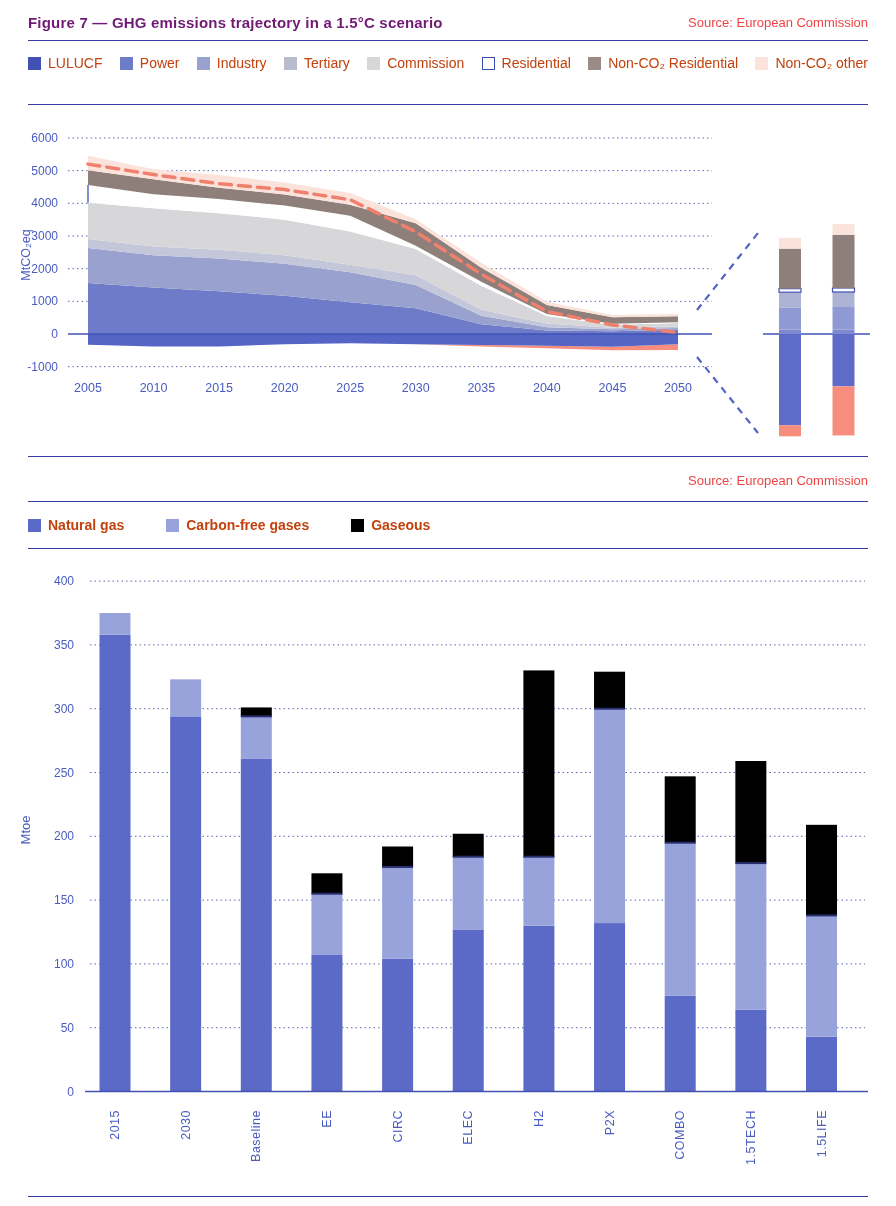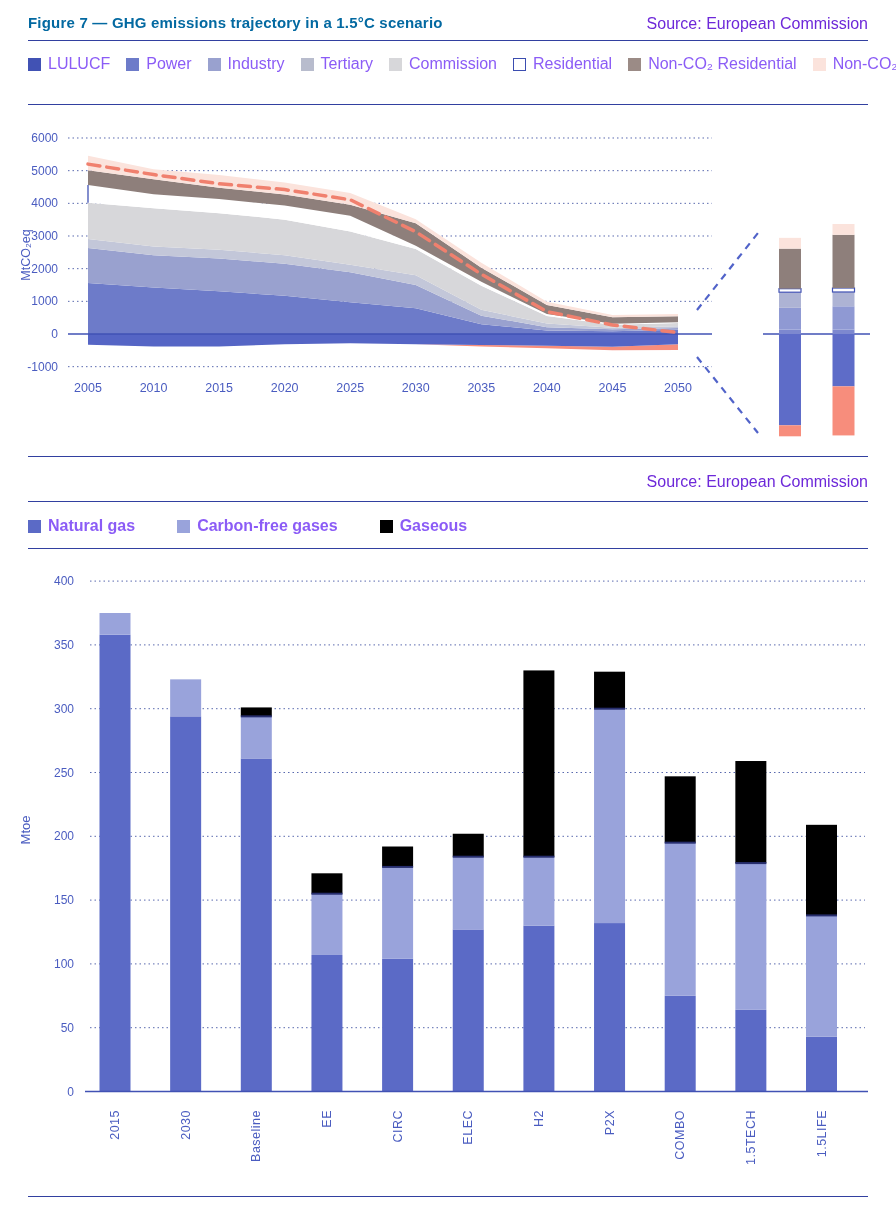--- a/index.html
+++ b/index.html
@@ -1,29 +1,29 @@
 <!DOCTYPE html>
 <html><head>
 <meta charset="utf-8">
 <style>
   html,body{margin:0;padding:0;background:#ffffff;}
   #page{position:relative;width:896px;height:1206px;background:#fff;
         font-family:"Liberation Sans","DejaVu Sans",sans-serif;overflow:hidden;}
   .rule{position:absolute;left:28px;width:840px;height:0;border-top:1.5px solid #3240a0;}
-  .fig-title{position:absolute;left:28px;font-size:15px;font-weight:bold;color:#0369a1;letter-spacing:.2px;}
-  .fig-source{position:absolute;right:28px;font-size:16px;color:#6d28d9;}
+  .fig-title{position:absolute;left:28px;font-size:15px;font-weight:bold;color:#701a75;letter-spacing:.2px;}
+  .fig-source{position:absolute;right:28px;font-size:13px;color:#ef4444;}
   .legend{position:absolute;left:28px;width:840px;display:flex;align-items:center;}
   .legend.spread{justify-content:space-between;}
   .legend .item{display:inline-flex;align-items:center;white-space:nowrap;}
   .legend .item + .item{margin-left:16px;}
   .legend.plain .item{margin-right:26px;}
   .sw{display:inline-block;width:13px;height:13px;margin-right:7px;flex:none;}
   .sw.dash{width:18px;height:4px;border-radius:2px;margin-top:1px;}
   .sw.outline{background:#fff;border:1.2px solid #3b4db0;width:11px;height:11px;}
-  .lg-label{font-size:16px;color:#8b5cf6;}
+  .lg-label{font-size:14px;color:#c2410c;}
   svg text{font-family:"Liberation Sans","DejaVu Sans",sans-serif;}
 </style>
 </head>
 <body>
 
 <div id="page">
 
   <div class="fig-title" style="top:14px;">Figure 7 — GHG emissions trajectory in a 1.5°C scenario</div>
   <div class="fig-source" style="top:15px;">Source: European Commission</div>
   <div class="rule" style="top:40px;"></div>

